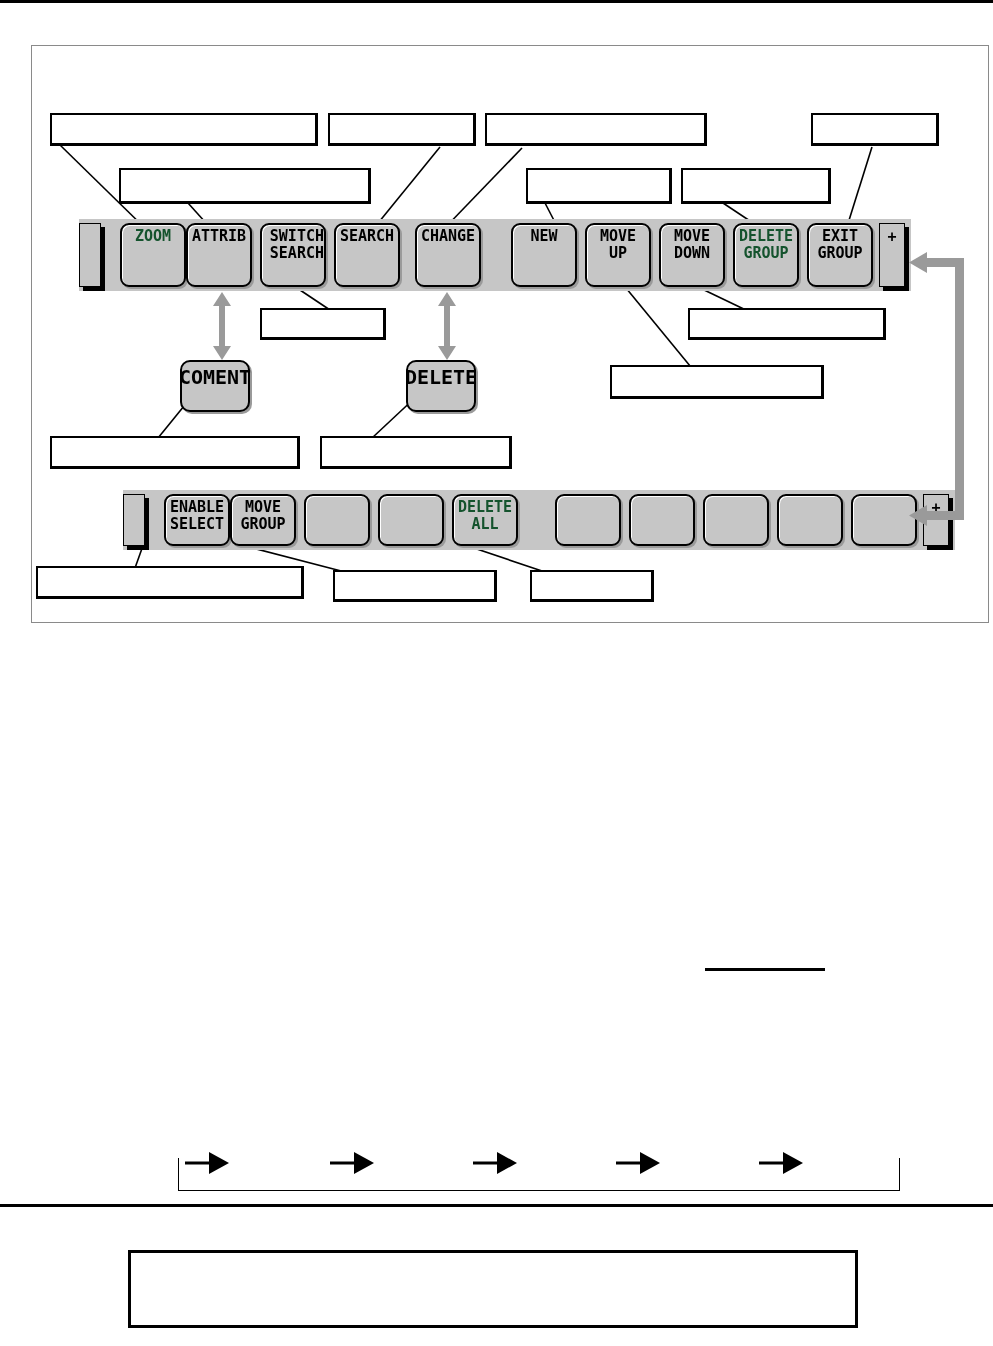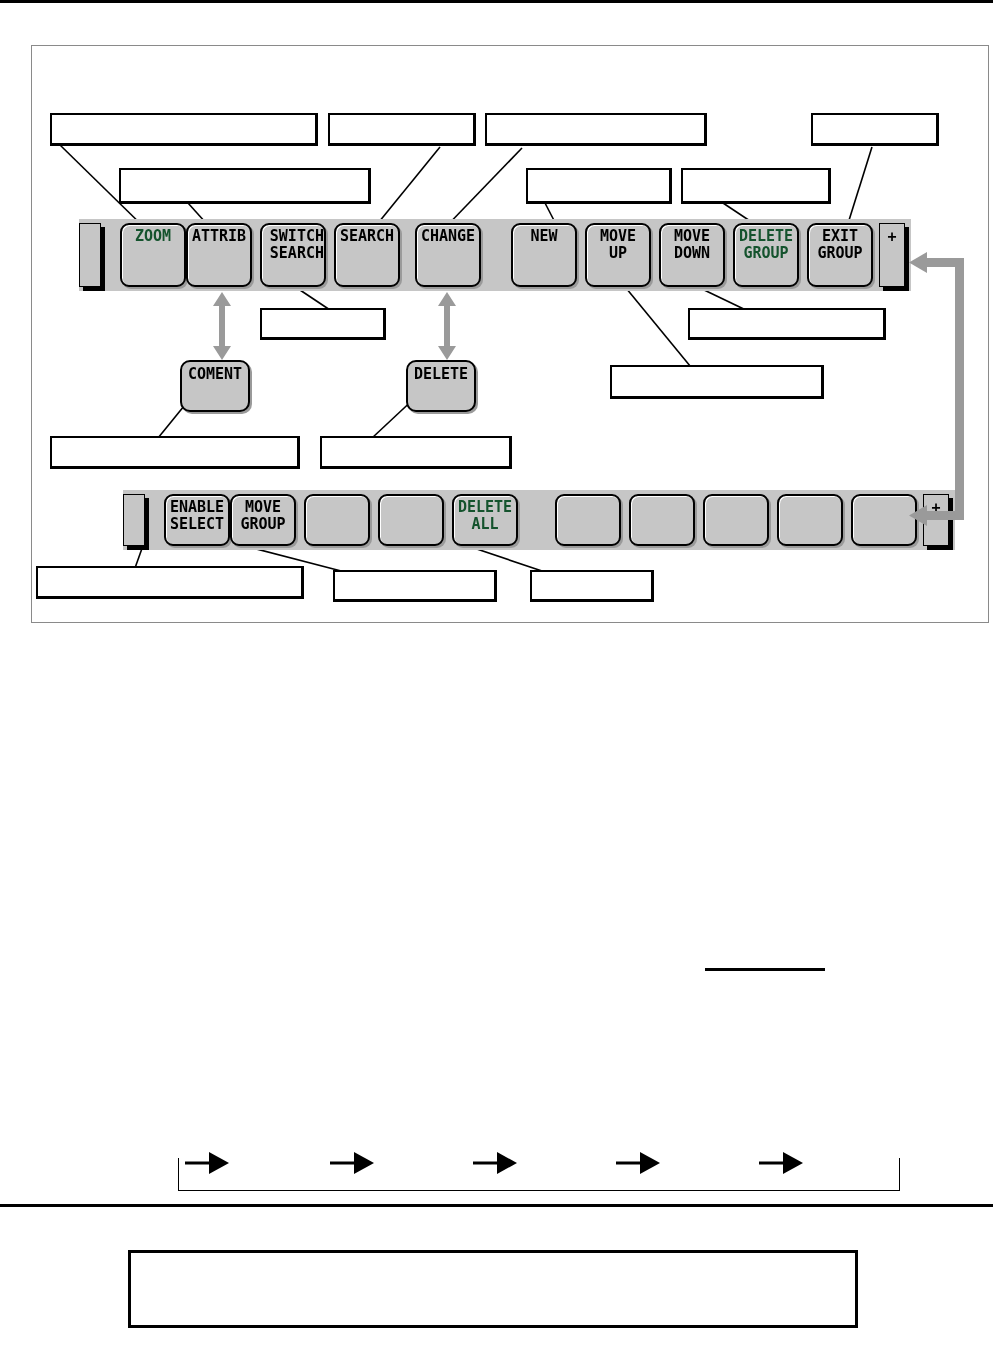--- a/index.html
+++ b/index.html
@@ -66,21 +66,21 @@
     display:flex;align-items:flex-start;justify-content:center;
     padding-top:4px;font-size:15px;font-weight:bold;color:#000;
   }
   .pluscell.r2{height:52px;}
 
   
   .sqkey{
     position:absolute;background:#c6c6c6;border:2px solid #000;border-radius:10px;
     box-sizing:border-box;box-shadow:2px 2px 0 0 #9a9a9a;
     display:flex;align-items:flex-start;justify-content:center;padding-top:3px;
-    font-size:15px;font-weight:bold;color:#000;
+    font-size:20px;font-weight:bold;color:#000;
   }
 
   
   #flow-box{
     left:178px;top:1158px;width:722px;height:33px;
     border:1.5px solid #000;border-top:none;box-sizing:border-box;background:#fff;
   }
   #flow-top-left{left:178px;top:1158px;width:36px;height:1.5px;background:#000;}
   #flow-top-right{left:864px;top:1158px;width:36px;height:1.5px;background:#000;}
 

